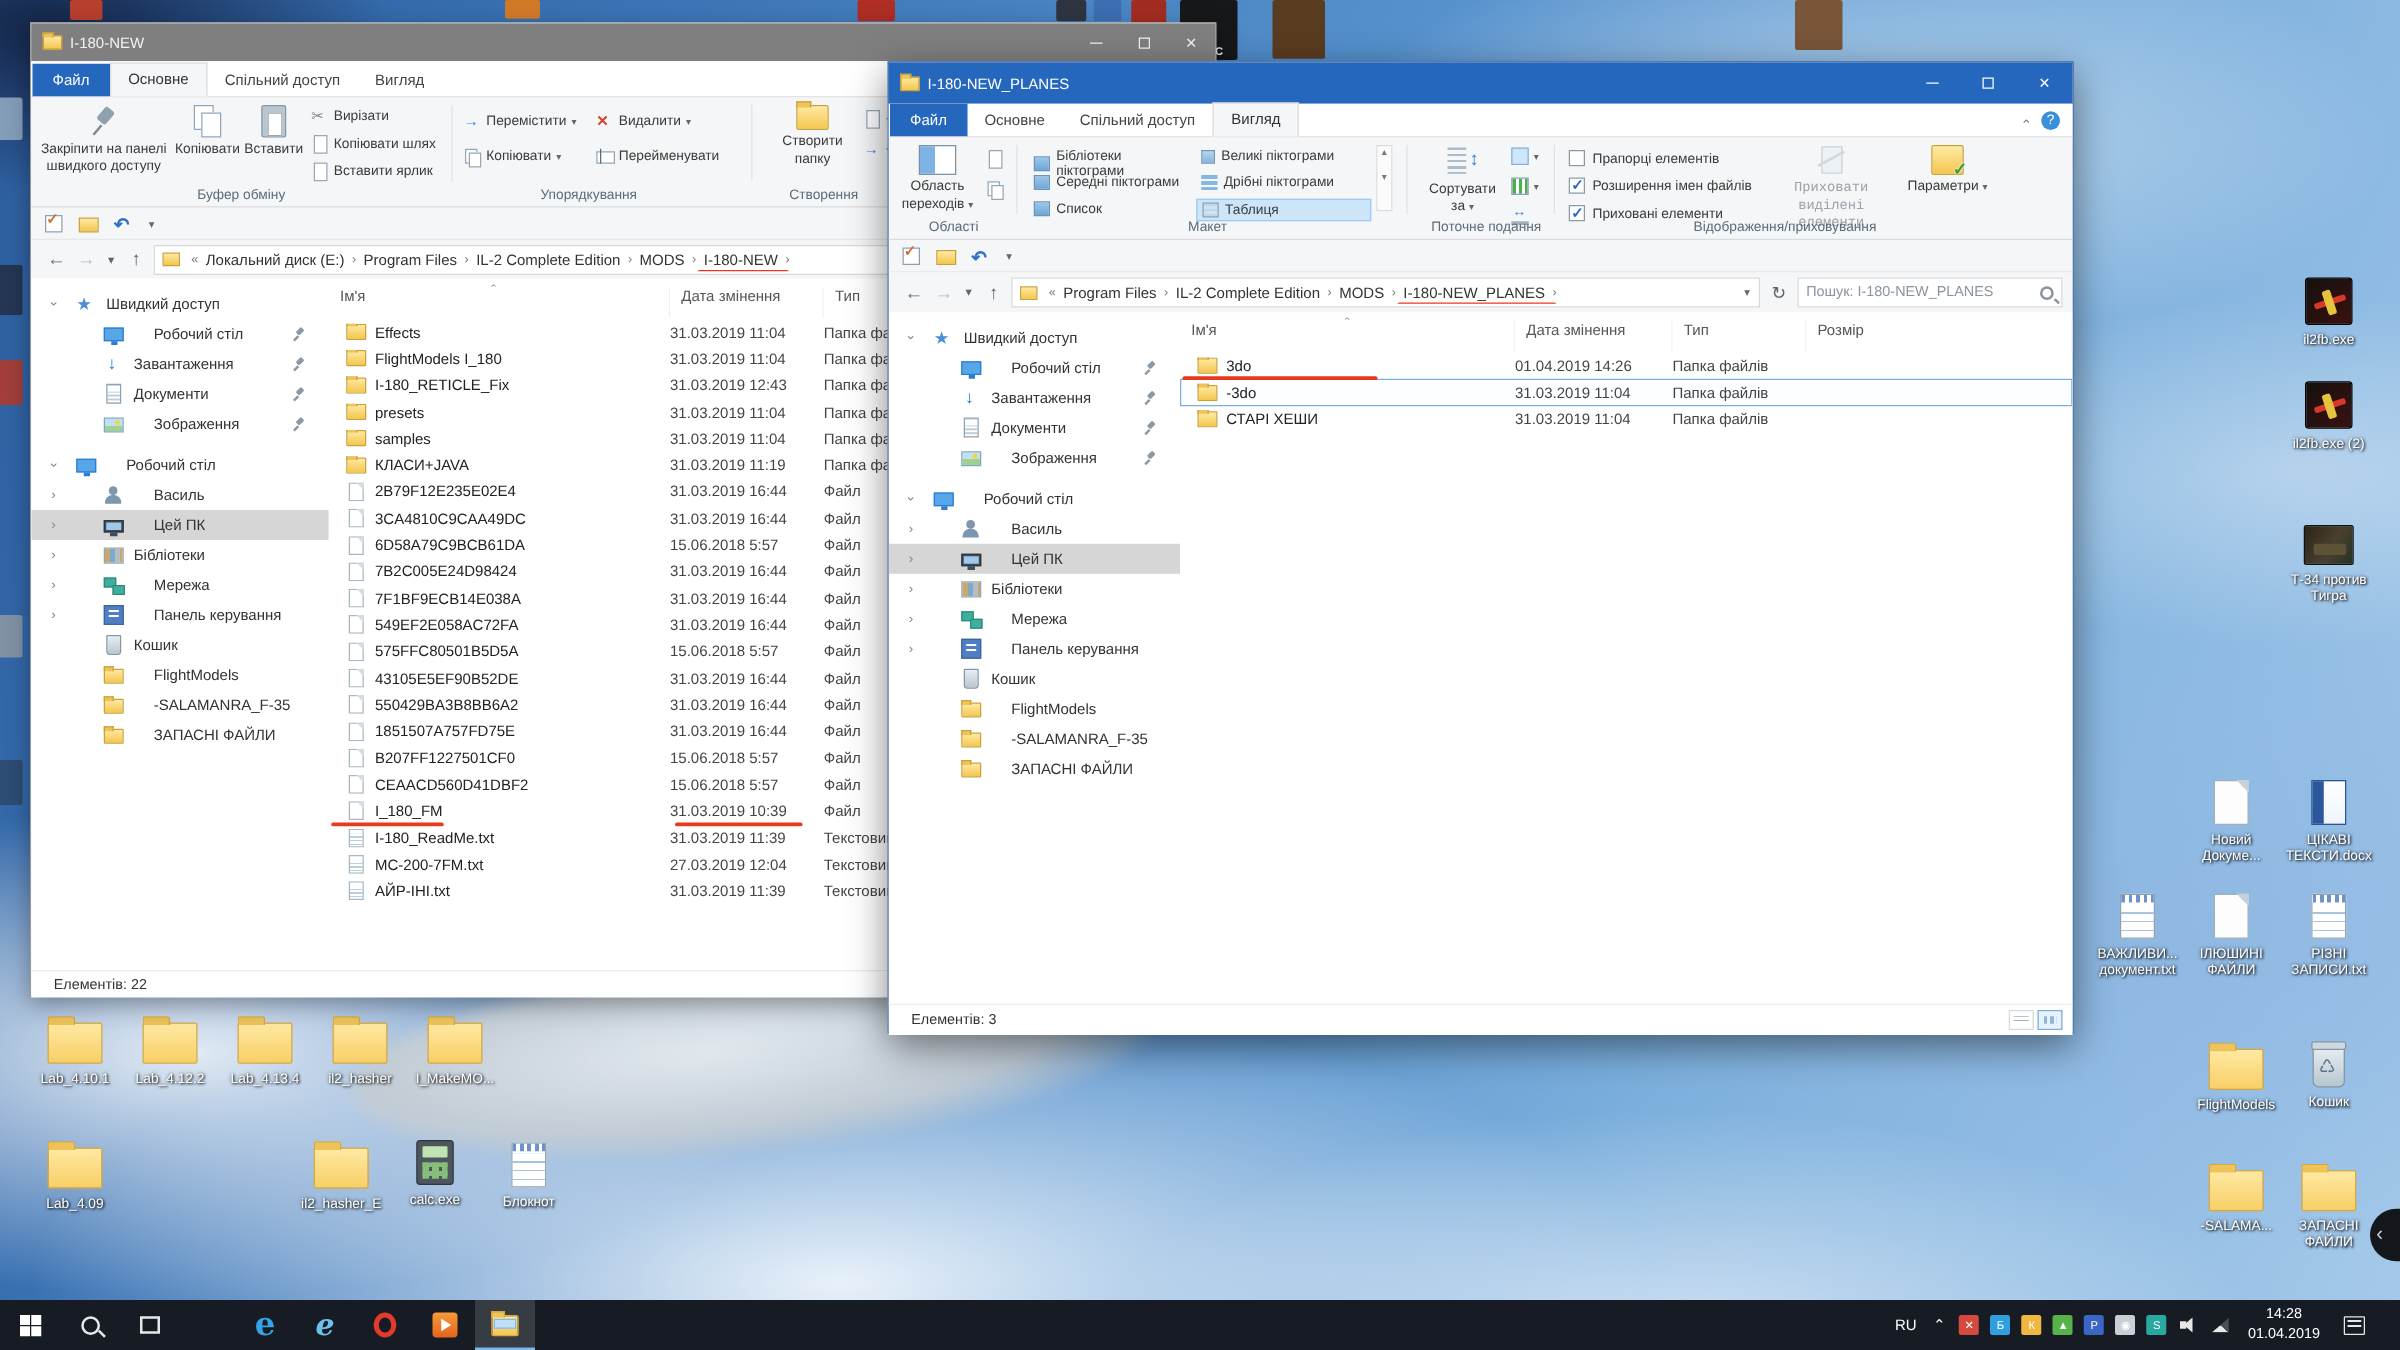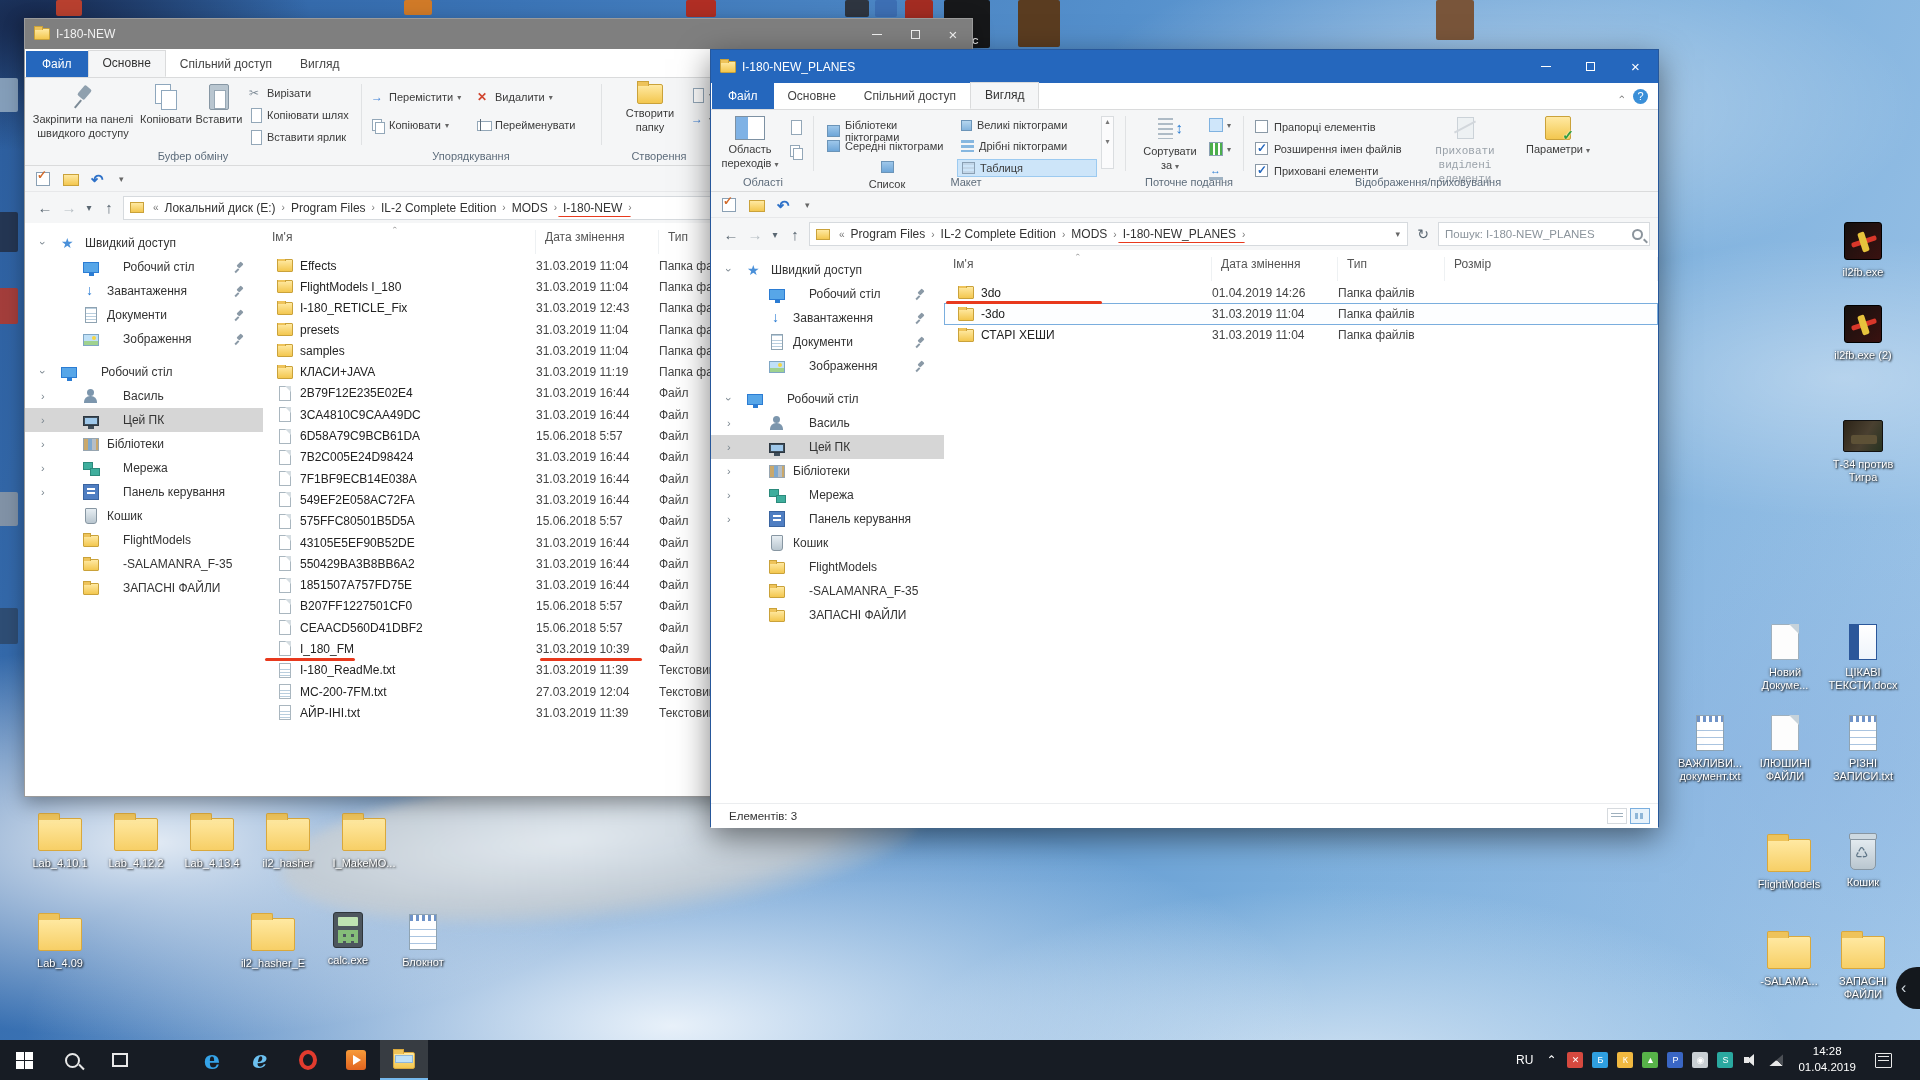--- a/index.html
+++ b/index.html
@@ -833,20 +833,23 @@
             <span class="cell cname">
                 <span class="ficon textdoc"></span>
                 <span>АЙР-ІНІ.txt</span>
               </span>
             <span class="cell cdate">31.03.2019 11:39</span>
             <span class="cell ctype">Текстовий документ</span>
           </div>
           </div>
       </div>
     </div>
+    <div class="statusbar">
+      <span>Елементів: 22</span>
+    </div>
   </div>
 
   <div class="win fg">
     <div class="titlebar">
       <span class="tfold"></span>
       <span class="ttext">I-180-NEW_PLANES</span>
       <div class="wbtns">
         <span class="wbtn">
             <span class="glyph-min"></span>
           </span>
@@ -883,21 +886,21 @@
       <div class="rdiv" style="left:102px;"></div>
       <div>
           <div class="vopt c1" style="left: 112px; top: 7px; width: 128px;">
           <span class="vico huge"></span>
           <span>Бібліотеки піктограми</span>
         </div>
           <div class="vopt c1" style="left: 112px; top: 28px; width: 128px;">
           <span class="vico huge"></span>
           <span>Середні піктограми</span>
         </div>
-          <div class="vopt c1" style="left: 112px; top: 49px; width: 128px; flex-direction: column;">
+          <div class="vopt c1" style="left: 112px; top: 49px; width: 128px;">
           <span class="vico huge"></span>
           <span>Список</span>
         </div>
         </div>
       <div>
           <div class="vopt c2" style="left: 246px; top: 7px; width: 140px;">
           <span class="vico large"></span>
           <span>Великі піктограми</span>
         </div>
           <div class="vopt c2" style="left: 246px; top: 28px; width: 140px;">

